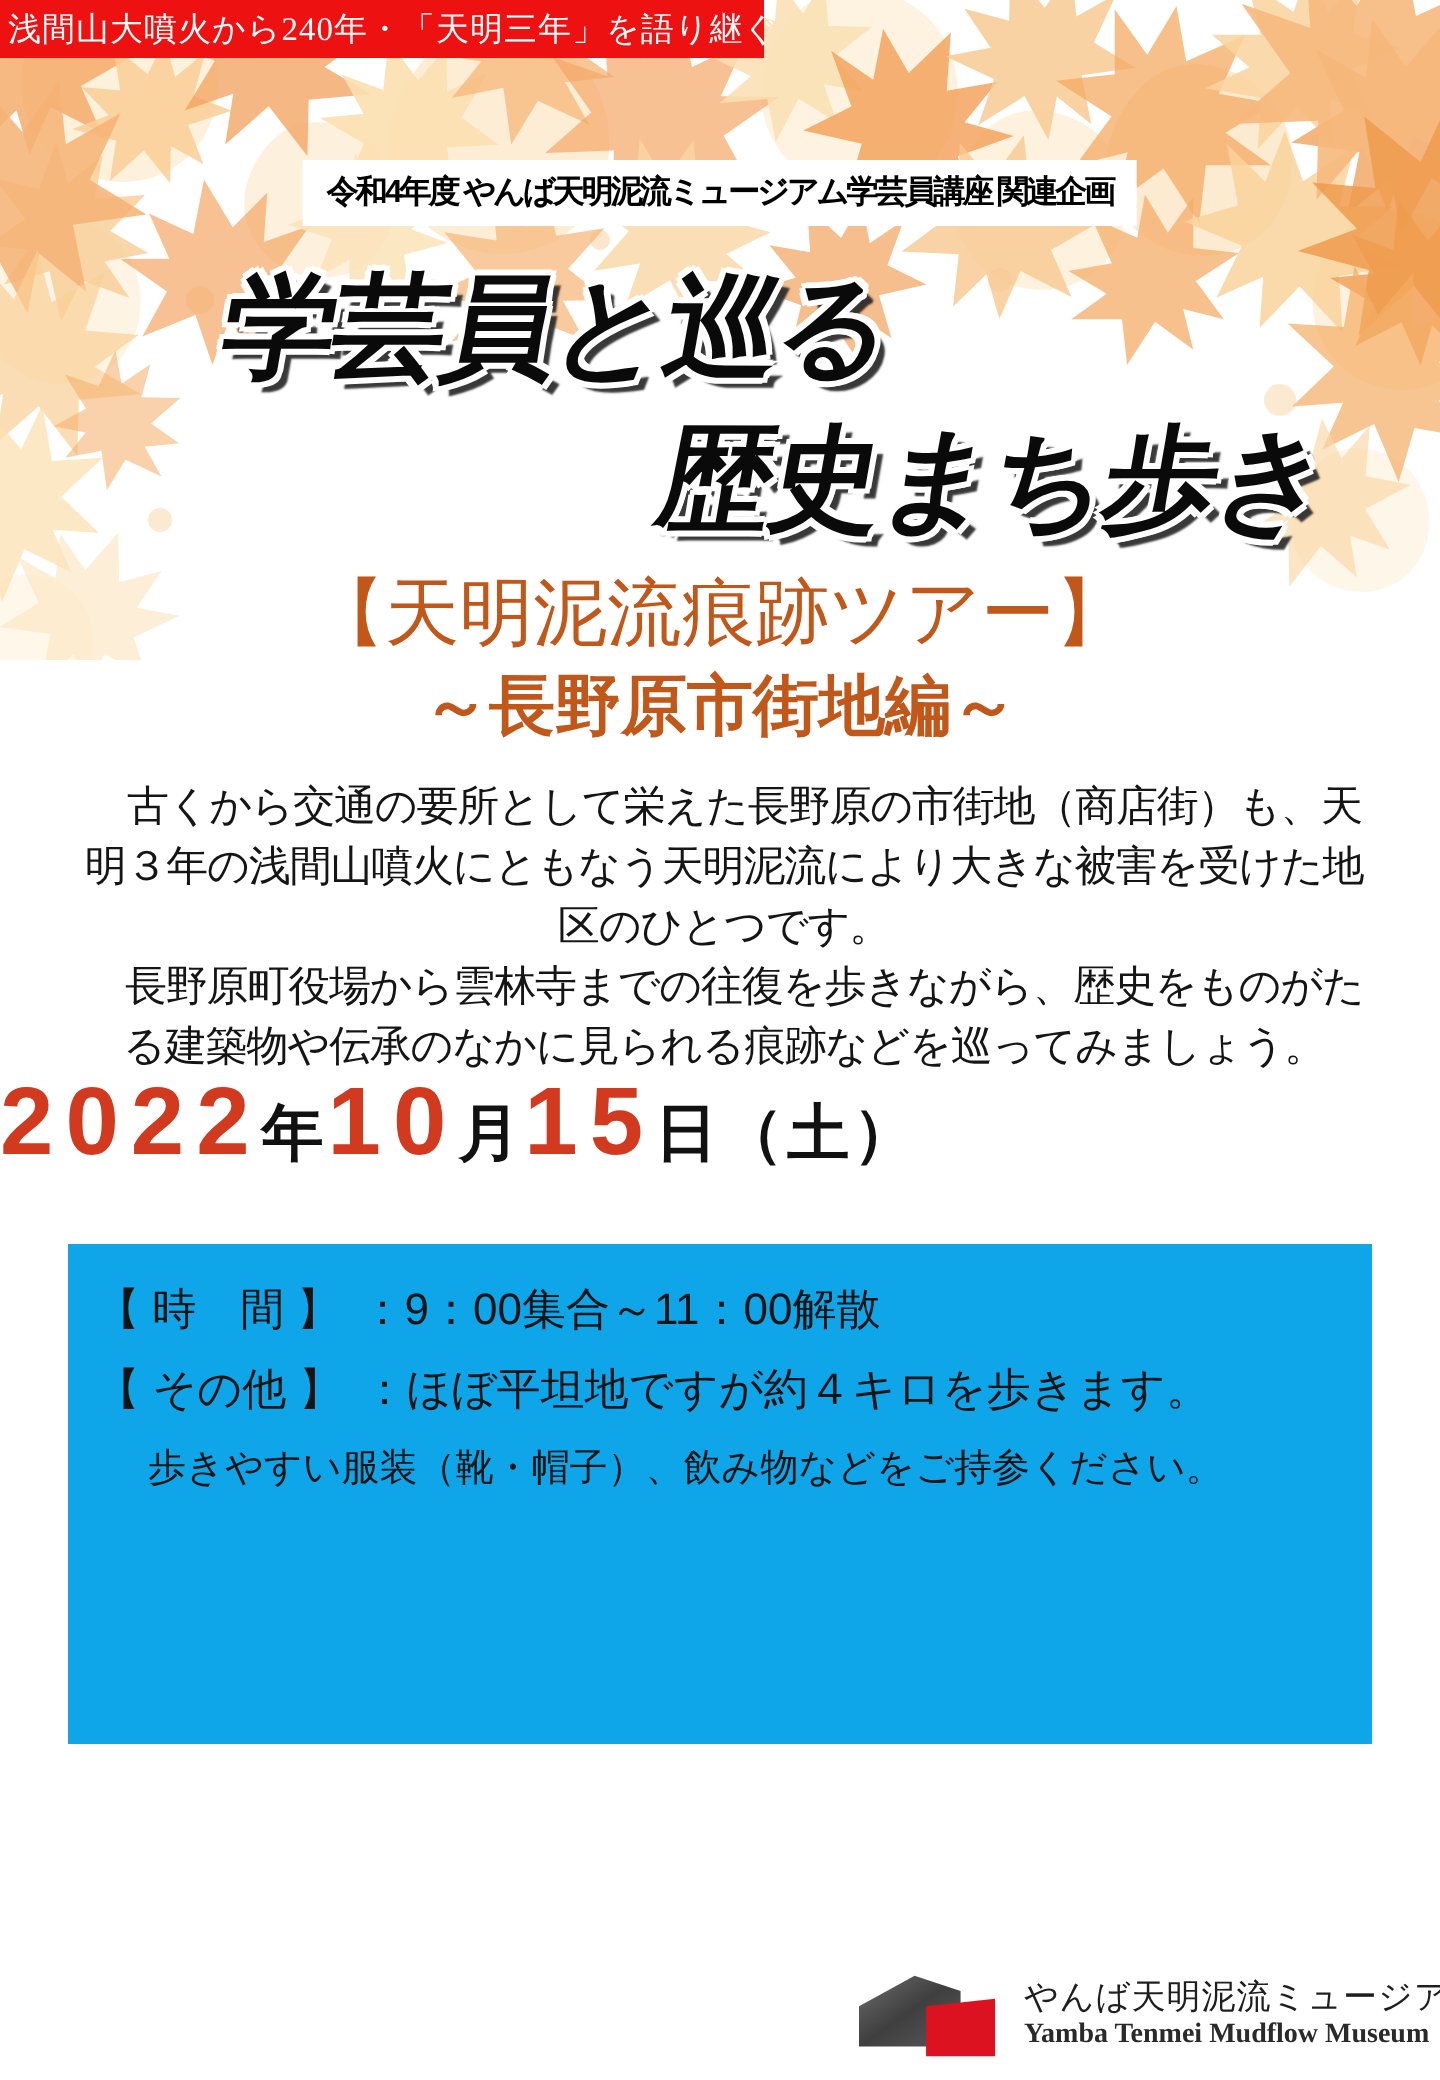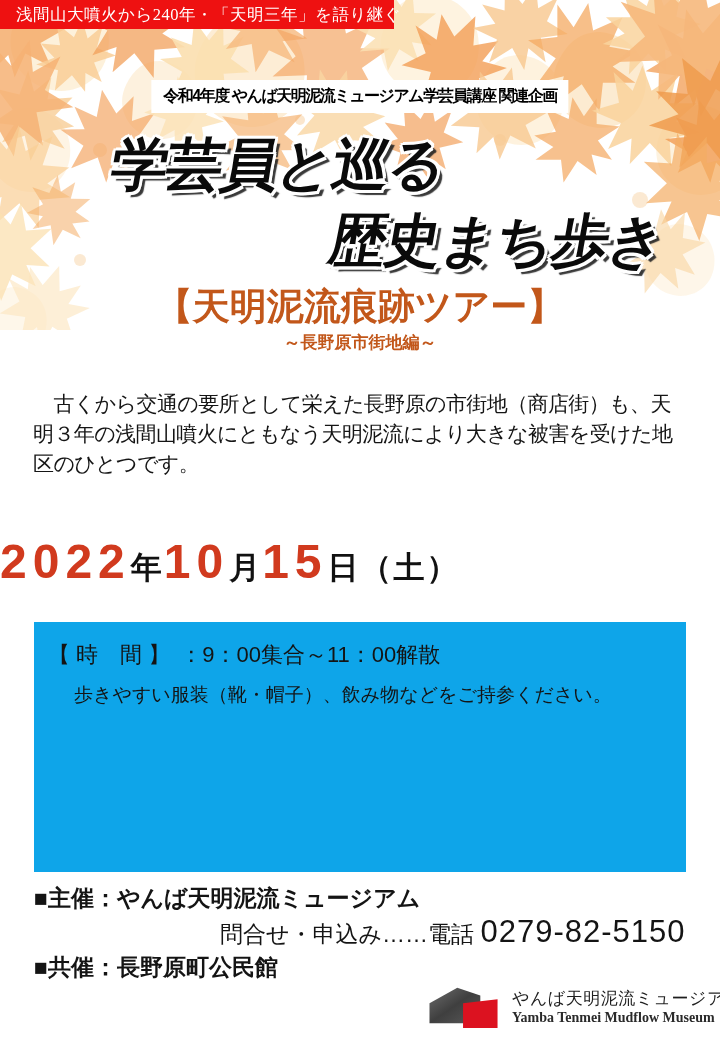--- a/index.html
+++ b/index.html
@@ -6,21 +6,21 @@
   .page {
     position:relative; width:720px; height:1040px; background:#ffffff;
     overflow:hidden; font-family:"Liberation Sans", sans-serif; color:#111;
   }
 
   
   .banner {
     position:absolute; top:0; left:0; z-index:6;
     width:378px; height:29px; background:#ee1111;
     color:#fff; font-family:"Liberation Serif", serif;
-    font-size:16.5px; line-height:29px; padding-left:16px;
+    font-size:16.5px; line-height:29px; padding-left:4px;
     white-space:nowrap; letter-spacing:0.5px;
   }
 
   
   .leaves { position:absolute; top:0; left:0; width:720px; height:330px; z-index:1; }
 
   
   .program-label {
     position:absolute; top:80px; left:50%; transform:translateX(-50%); z-index:5;
     background:#ffffff; color:#000; font-weight:bold; font-size:16px;
@@ -35,32 +35,32 @@
     text-shadow:
       3px 0 0 #fff, -3px 0 0 #fff, 0 3px 0 #fff, 0 -3px 0 #fff,
       2.5px 2.5px 0 #fff, -2.5px -2.5px 0 #fff, 2.5px -2.5px 0 #fff, -2.5px 2.5px 0 #fff,
       6px 5px 1px rgba(35,35,35,0.9);
   }
   .title-l2 { margin-left:218px; margin-top:12px; }
 
   
   .subtitle {
     position:absolute; top:282px; left:0; width:720px; z-index:4;
-    text-align:center; color:#c2571a; font-weight:bold; font-size:37px;
+    text-align:center; color:#c2571a; font-weight:normal; font-size:37px;
     letter-spacing:0px; white-space:nowrap;
   }
   .subtitle2 {
     position:absolute; top:331px; left:0; width:720px; z-index:4;
-    text-align:center; color:#c2571a; font-weight:bold; font-size:17px; white-space:nowrap;
+    text-align:center; color:#c2571a; font-weight:bold; font-size:33px; white-space:nowrap;
   }
 
   
   .intro {
     position:absolute; top:389px; left:33px; width:658px; z-index:2;
-    font-size:21px; line-height:30px; letter-spacing:-0.6px; color:#151515;
+    font-size:21px; line-height:30px; letter-spacing:-0.6px; color:#151515;text-align:center;
   }
   .intro p { margin:0; }
 
   
   .date-line {
     position:absolute; top:534px; left:0; width:720px; z-index:2;
     text-align:left; font-weight:bold; white-space:nowrap;
   }
   .date-num  { color:#d13a1e; font-size:48px; letter-spacing:6px; }
   .date-unit { color:#111;    font-size:31px; letter-spacing:2px; }
@@ -168,40 +168,37 @@
   <div class="title">
     <span class="title-line title-l1">学芸員と巡る</span><br>
     <span class="title-line title-l2">歴史まち歩き</span>
   </div>
 
   <div class="subtitle">【天明泥流痕跡ツアー】</div>
   <div class="subtitle2">～長野原市街地編～</div>
 
   <div class="intro">
     <p>　古くから交通の要所として栄えた長野原の市街地（商店街）も、天明３年の浅間山噴火にともなう天明泥流により大きな被害を受けた地区のひとつです。</p>
+    <p>　長野原町役場から雲林寺までの往復を歩きながら、歴史をものがたる建築物や伝承のなかに見られる痕跡などを巡ってみましょう。</p>
   </div>
 
   <div class="date-line">
     <span class="date-num">2022</span><span class="date-unit">年</span><span class="date-num">10</span><span class="date-unit">月</span><span class="date-num">15</span><span class="date-unit">日（土）</span>
   </div>
 
   <div class="details-box">
     <div class="detail-row">
       <span class="detail-label">【 時　間 】</span><span class="detail-value">：9：00集合～11：00解散</span>
     </div>
+    <div class="detail-row">
+      <span class="detail-label">【 その他 】</span><span class="detail-value">：ほぼ平坦地ですが約４キロを歩きます。</span>
+    </div>
     <div class="detail-note">歩きやすい服装（靴・帽子）、飲み物などをご持参ください。</div>
   </div>
 
-  <div class="footer">
-    <div class="host-line">■主催：やんば天明泥流ミュージアム</div>
-    <div class="contact-line">
-      <span>問合せ・申込み……電話 </span><span class="contact-phone">0279-82-5150</span>
-    </div>
-    <div class="cohost-line">■共催：長野原町公民館</div>
-  </div>
 
   <div class="logo">
     <svg class="logo-mark" viewBox="0 0 74 48" aria-hidden="true">
       <defs>
         <linearGradient id="grayTex" x1="0" y1="0" x2="1" y2="1">
           <stop offset="0" stop-color="#6e6e6e"></stop>
           <stop offset="0.5" stop-color="#3f3f3f"></stop>
           <stop offset="1" stop-color="#5a5a5a"></stop>
         </linearGradient>
       </defs>

